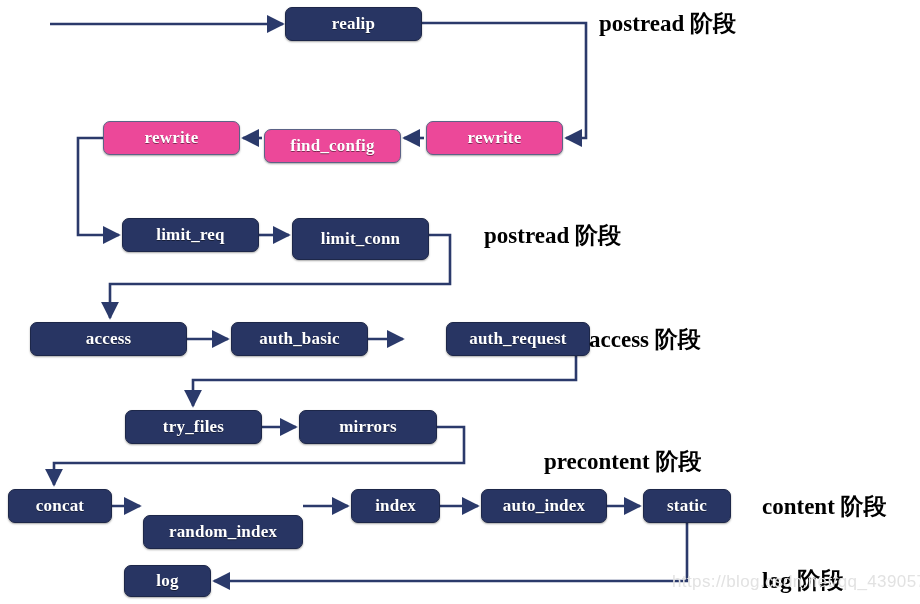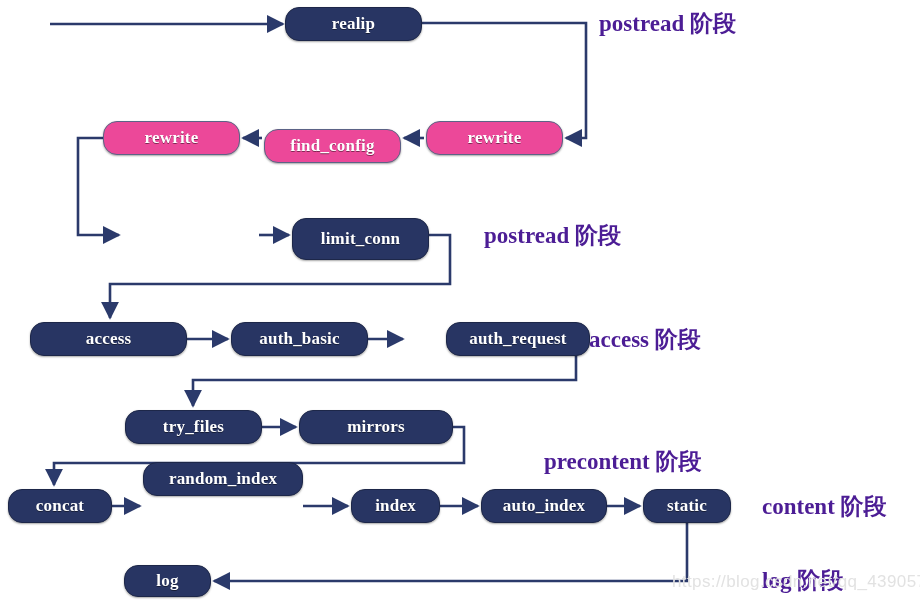--- a/index.html
+++ b/index.html
@@ -8,40 +8,40 @@
     font-family:"Liberation Serif", serif;
     width:920px;height:604px;overflow:hidden;position:relative;
   }
   #stage{position:relative;width:920px;height:604px;background:#fff;}
   svg.wires{position:absolute;left:0;top:0;width:920px;height:604px;}
 
   .node{
     position:absolute;
     box-sizing:border-box;
     display:flex;align-items:center;justify-content:center;
-    border-radius:14px;
+    border-radius:7px;
     color:#ffffff;
     font-family:"Liberation Serif", serif;
     font-weight:bold;
     font-size:17px;
     letter-spacing:0.2px;
     text-shadow:0 1px 0 rgba(0,0,0,.45);
     box-shadow:0 1px 2px rgba(0,0,0,.35);
     white-space:nowrap;
     user-select:none;
   }
   .node.dark{background:#283563;border:1px solid #1d2749;}
   .node.gray{background:#ec4899;border:1px solid #5c6386;}
 
   .phase{
     position:absolute;
     font-family:"Liberation Serif", serif;
     font-weight:bold;
     font-size:23px;
-    color:#4c1d95;
+    color:#000000;
     white-space:nowrap;
     user-select:none;
   }
   .phase .cjk{font-family:"DejaVu Sans", sans-serif;font-weight:bold;font-size:23px;}
 
   .watermark{
     position:absolute;
     color:#e2e2e2;
     font-family:"Liberation Sans", sans-serif;
     font-size:17px;
@@ -104,42 +104,45 @@
     </div>
   <div class="node gray" style="left:103px;top:121px;width:137px;height:34px;">
       <span>rewrite</span>
     </div>
   <div class="node gray" style="left:264px;top:121px;width:137px;height:34px;margin-top:8px;">
       <span>find_config</span>
     </div>
   <div class="node gray" style="left:426px;top:121px;width:137px;height:34px;">
       <span>rewrite</span>
     </div>
+  <div class="node dark" style="left:122px;top:218px;width:137px;height:34px;">
+      <span>limit_req</span>
+    </div>
   <div class="node dark" style="left:292px;top:218px;width:137px;height:42px;">
       <span>limit_conn</span>
     </div>
   <div class="node dark" style="left:30px;top:322px;width:157px;height:34px;">
       <span>access</span>
     </div>
   <div class="node dark" style="left:231px;top:322px;width:137px;height:34px;">
       <span>auth_basic</span>
     </div>
   <div class="node dark" style="left:406px;top:322px;width:144px;height:34px;margin-left:40px;">
       <span>auth_request</span>
     </div>
   <div class="node dark" style="left:125px;top:410px;width:137px;height:34px;">
       <span>try_files</span>
     </div>
-  <div class="node dark" style="left:299px;top:410px;width:154px;height:34px;">
+  <div class="node dark" style="left:299px;top:410px;width:138px;height:34px;">
       <span>mirrors</span>
     </div>
   <div class="node dark" style="left:8px;top:489px;width:104px;height:34px;">
       <span>concat</span>
     </div>
-  <div class="node dark" style="left:143px;top:462px;width:160px;height:34px;">
+  <div class="node dark" style="left:143px;top:515px;width:160px;height:34px;">
       <span>random_index</span>
     </div>
   <div class="node dark" style="left:351px;top:489px;width:89px;height:34px;">
       <span>index</span>
     </div>
   <div class="node dark" style="left:481px;top:489px;width:126px;height:34px;">
       <span>auto_index</span>
     </div>
   <div class="node dark" style="left:643px;top:489px;width:88px;height:34px;">
       <span>static</span>

